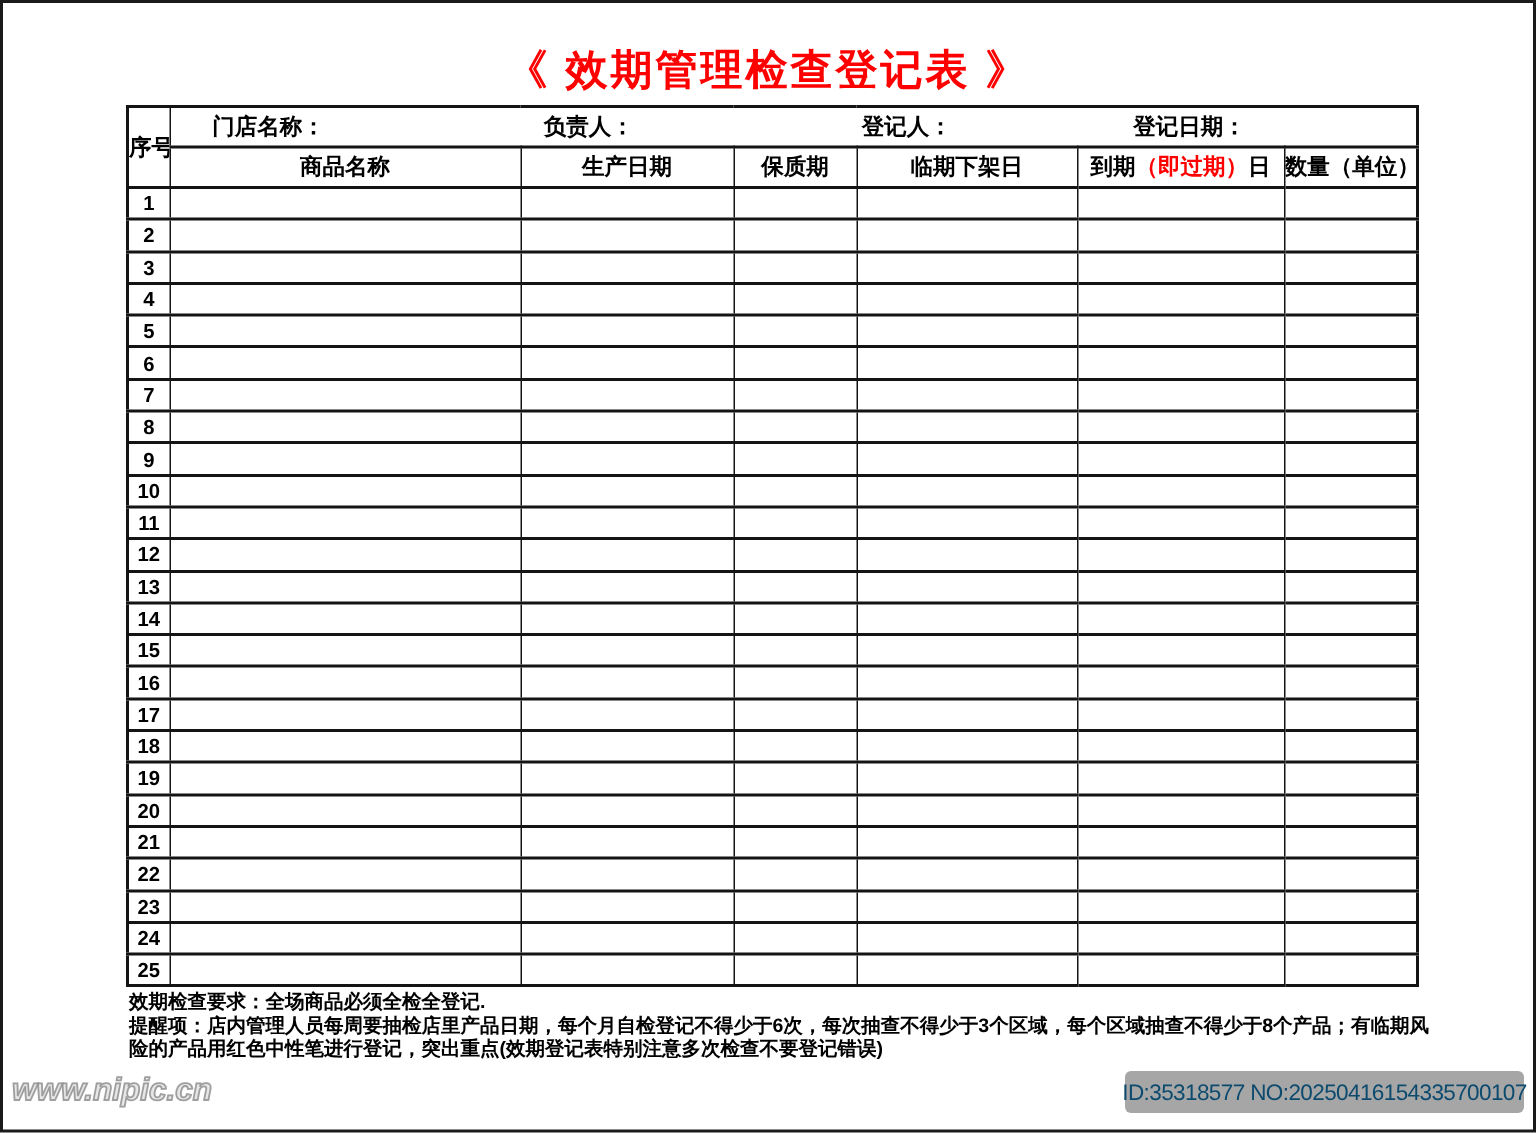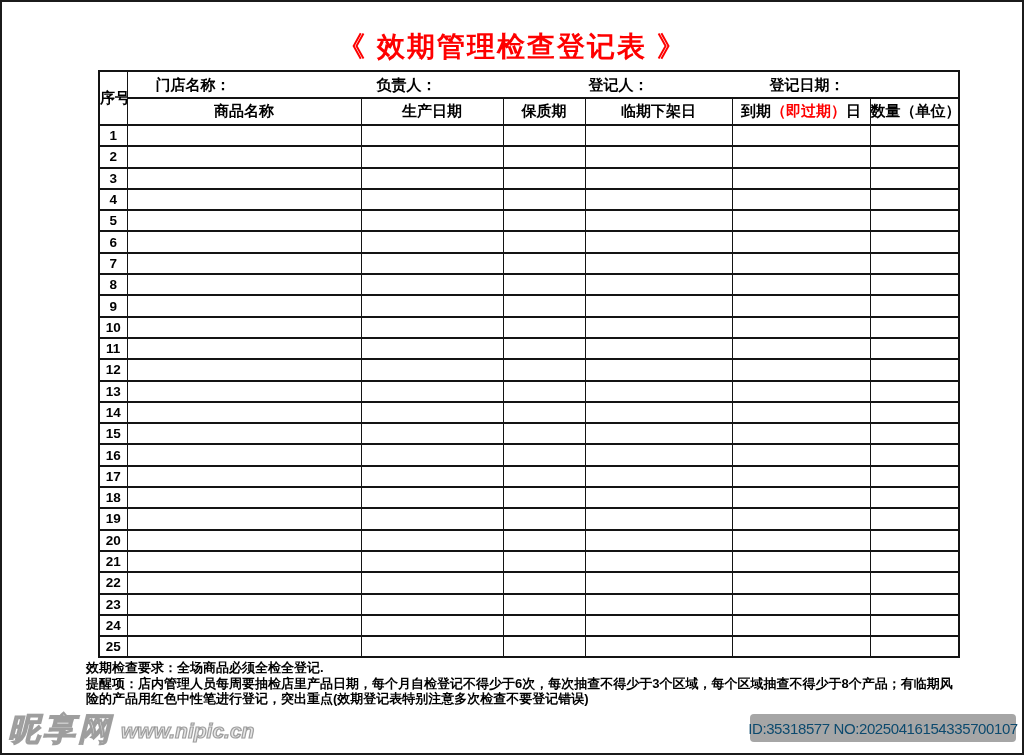--- a/index.html
+++ b/index.html
@@ -17,21 +17,21 @@
     font-family:"Liberation Sans","DejaVu Sans",sans-serif;
     overflow:hidden;
   }
   .page-title{
     position:absolute;left:0;top:26px;width:100%;
     text-align:center;
     font-size:28px;font-weight:bold;color:var(--red);
     letter-spacing:2px;
   }
   table.reg-table{
-    position:absolute;left:96px;top:68px;
+    position:absolute;left:82px;top:68px;
     width:860px;
     border-collapse:collapse;table-layout:fixed;
   }
   table.reg-table td, table.reg-table th{
     border:1px solid var(--border);
     border-top-width:2px;border-bottom-width:2px;
     padding:0;
     font-size:15px;font-weight:bold;color:#000;
     text-align:center;vertical-align:middle;
     overflow:hidden;white-space:nowrap;
@@ -340,17 +340,16 @@
       </tr>
     </tbody>
 </table>
 
 <div class="notes">
   <span class="note-line">效期检查要求：全场商品必须全检全登记.</span>
   <span class="note-line">提醒项：店内管理人员每周要抽检店里产品日期，每个月自检登记不得少于6次，每次抽查不得少于3个区域，每个区域抽查不得少于8个产品；有临期风险的产品用红色中性笔进行登记，突出重点(效期登记表特别注意多次检查不要登记错误)</span>
 </div>
 
 <div class="watermark">
-  <span class="wm-logo">昵享网</span>
   <span class="wm-url">www.nipic.cn</span>
 </div>
 
 <div class="badge">ID:35318577 NO:20250416154335700107</div>
 
 </body></html>

